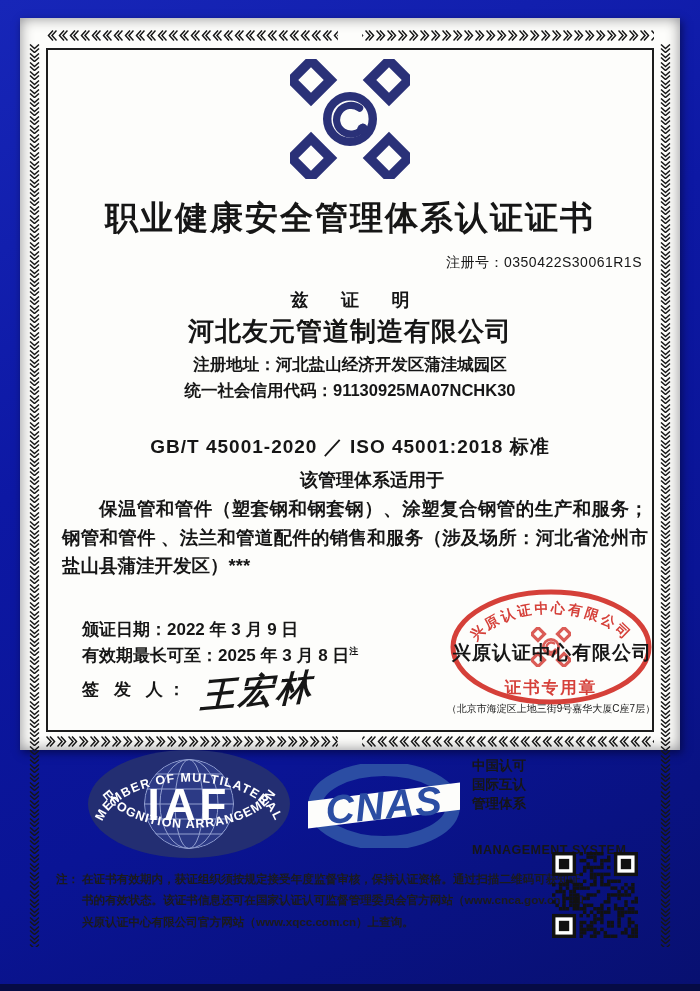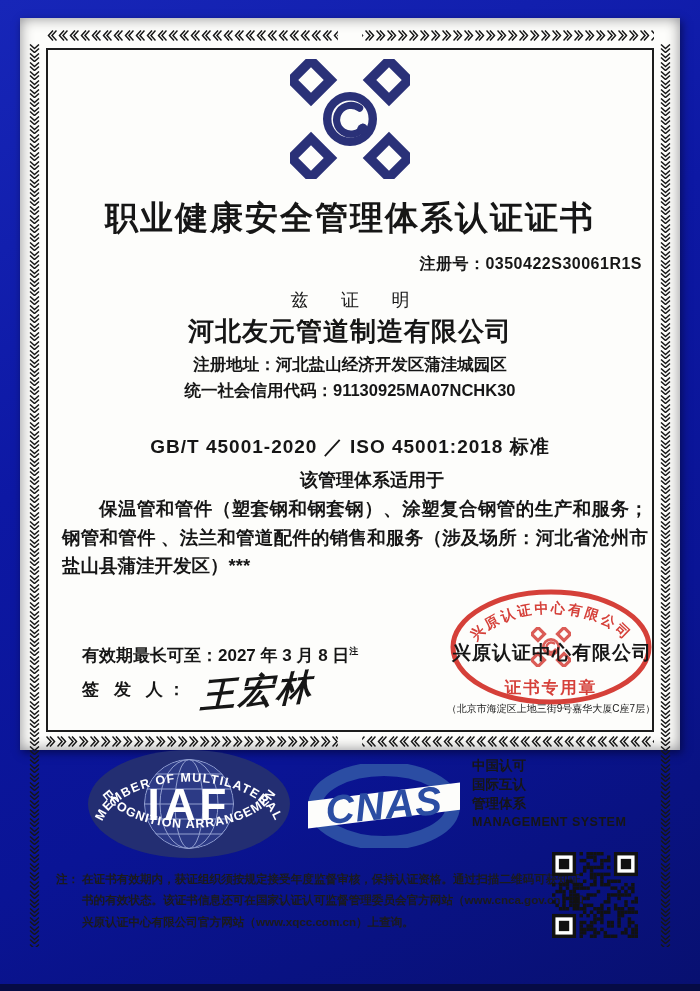--- a/index.html
+++ b/index.html
@@ -15,43 +15,43 @@
   }
   .innerline{position:absolute;left:26px;right:26px;top:30px;bottom:18px;border:2px solid #1d1d1d;}
   svg.chev{position:absolute;display:block;}
   .chev-top{top:11px;left:26px;right:26px;height:13px;width:608px;}
   .chev-bottom{bottom:2px;left:26px;right:26px;height:13px;width:608px;}
   .chev-left{left:8px;top:26px;width:13px;height:903px;}
   .chev-right{right:8px;top:26px;width:13px;height:903px;}
   .abs{position:absolute;color:#161616;}
   .ctr{left:0;width:100%;text-align:center;}
   .title{top:178px;font-size:33px;font-weight:bold;letter-spacing:2px;}
-  .regno{top:236px;right:38px;font-size:16px;font-weight:bold;letter-spacing:.5px;text-align:right;left:auto;}
-  .attest{top:270px;font-size:18px;font-weight:normal;letter-spacing:1.8em;padding-left:1.8em;box-sizing:border-box;}
+  .regno{top:236px;right:38px;font-size:14px;font-weight:normal;letter-spacing:.5px;text-align:right;left:auto;}
+  .attest{top:270px;font-size:18px;font-weight:bold;letter-spacing:1.8em;padding-left:1.8em;box-sizing:border-box;}
   .company{top:296px;font-size:26px;font-weight:bold;letter-spacing:1px;}
   .addr{top:336px;font-size:16.5px;font-weight:600;}
   .credit{top:362px;font-size:16.5px;font-weight:600;text-align:center;}
   .conform{top:390px;font-size:19px;font-weight:bold;letter-spacing:.55em;padding-left:.55em;box-sizing:border-box;}
   .standard{top:416px;font-size:19px;font-weight:bold;letter-spacing:1px;}
   .scopehead{top:450px;font-size:18px;font-weight:bold;padding-left:22px;}
   .scope{top:477px;left:42px;width:586px;font-size:18.5px;font-weight:bold;line-height:1.55;text-align:justify;text-indent:2em;}
   .issue{top:600px;left:62px;font-size:17px;font-weight:bold;}
   .valid{top:626px;left:62px;font-size:17px;font-weight:bold;}
   .valid sup{font-size:9px;}
   .signrow{top:650px;left:62px;font-size:17px;font-weight:bold;letter-spacing:.3em;}
   .sig{display:inline-block;font-family:"DejaVu Serif","Liberation Serif",serif;font-style:italic;
        font-weight:bold;font-size:35px;letter-spacing:3px;transform:rotate(-5deg) skewX(-6deg);
        margin-left:10px;vertical-align:-8px;}
   .stamp{left:428px;top:570px;width:206px;height:118px;}
   .issuer-name{top:622px;left:402px;width:260px;text-align:center;font-size:19px;font-weight:bold;letter-spacing:1px;}
   .issuer-addr{top:684px;left:396px;width:270px;text-align:center;font-size:10px;letter-spacing:0;}
   .iaf{left:66px;top:730px;width:206px;height:112px;}
   .cnas{left:288px;top:746px;width:152px;height:84px;}
   .cnas-text{left:452px;top:738px;font-size:13.5px;line-height:19px;font-weight:600;}
-  .cnas-text .en{font-size:12.5px;letter-spacing:.5px;}
+  .cnas-text .en{font-size:12.5px;letter-spacing:.5px;margin-top:28px;}
   .note{top:850px;left:36px;width:504px;font-size:11.6px;line-height:1.85;position:absolute;padding-left:26px;font-weight:600;color:#1b1b1b;}
   .note-label{position:absolute;left:0;top:0;}
   .qr{left:532px;top:834px;width:86px;height:86px;}
   .defs{position:absolute;width:0;height:0;}
 </style>
 </head>
 <body>
 
 <svg class="defs" aria-hidden="true">
   <defs>
@@ -107,22 +107,23 @@
   </div>
 
   <div class="abs ctr attest">兹证明</div>
   <div class="abs ctr company">河北友元管道制造有限公司</div>
   <div class="abs ctr addr">注册地址：河北盐山经济开发区蒲洼城园区</div>
   <div class="abs ctr credit">统一社会信用代码：91130925MA07NCHK30</div>
   <div class="abs ctr standard">GB/T 45001-2020 ／ ISO 45001:2018 标准</div>
   <div class="abs ctr scopehead">该管理体系适用于</div>
   <div class="abs scope">保温管和管件（塑套钢和钢套钢）、涂塑复合钢管的生产和服务；钢管和管件 、法兰和管道配件的销售和服务（涉及场所：河北省沧州市盐山县蒲洼开发区）***</div>
 
+  <div class="abs issue">颁证日期：2022 年 3 月 9 日</div>
   <div class="abs valid">
-    <span>有效期最长可至：2027 年 3 月 8 日</span><sup>注</sup>
+    <span>有效期最长可至：2025 年 3 月 8 日</span><sup>注</sup>
   </div>
   <div class="abs signrow">
     <span>签 发 人：</span><span class="sig">王宏林</span>
   </div>
 
   <svg class="abs stamp" viewBox="0 0 206 118">
     <g opacity="0.88">
       <ellipse cx="103" cy="59" rx="98" ry="55" fill="none" stroke="#d0261f" stroke-width="5"></ellipse>
       <path id="stampArc" d="M 27 88 A 81 47 0 1 1 179 88" fill="none"></path>
       <text font-size="14" font-weight="bold" fill="#d0261f" letter-spacing="2.5">

